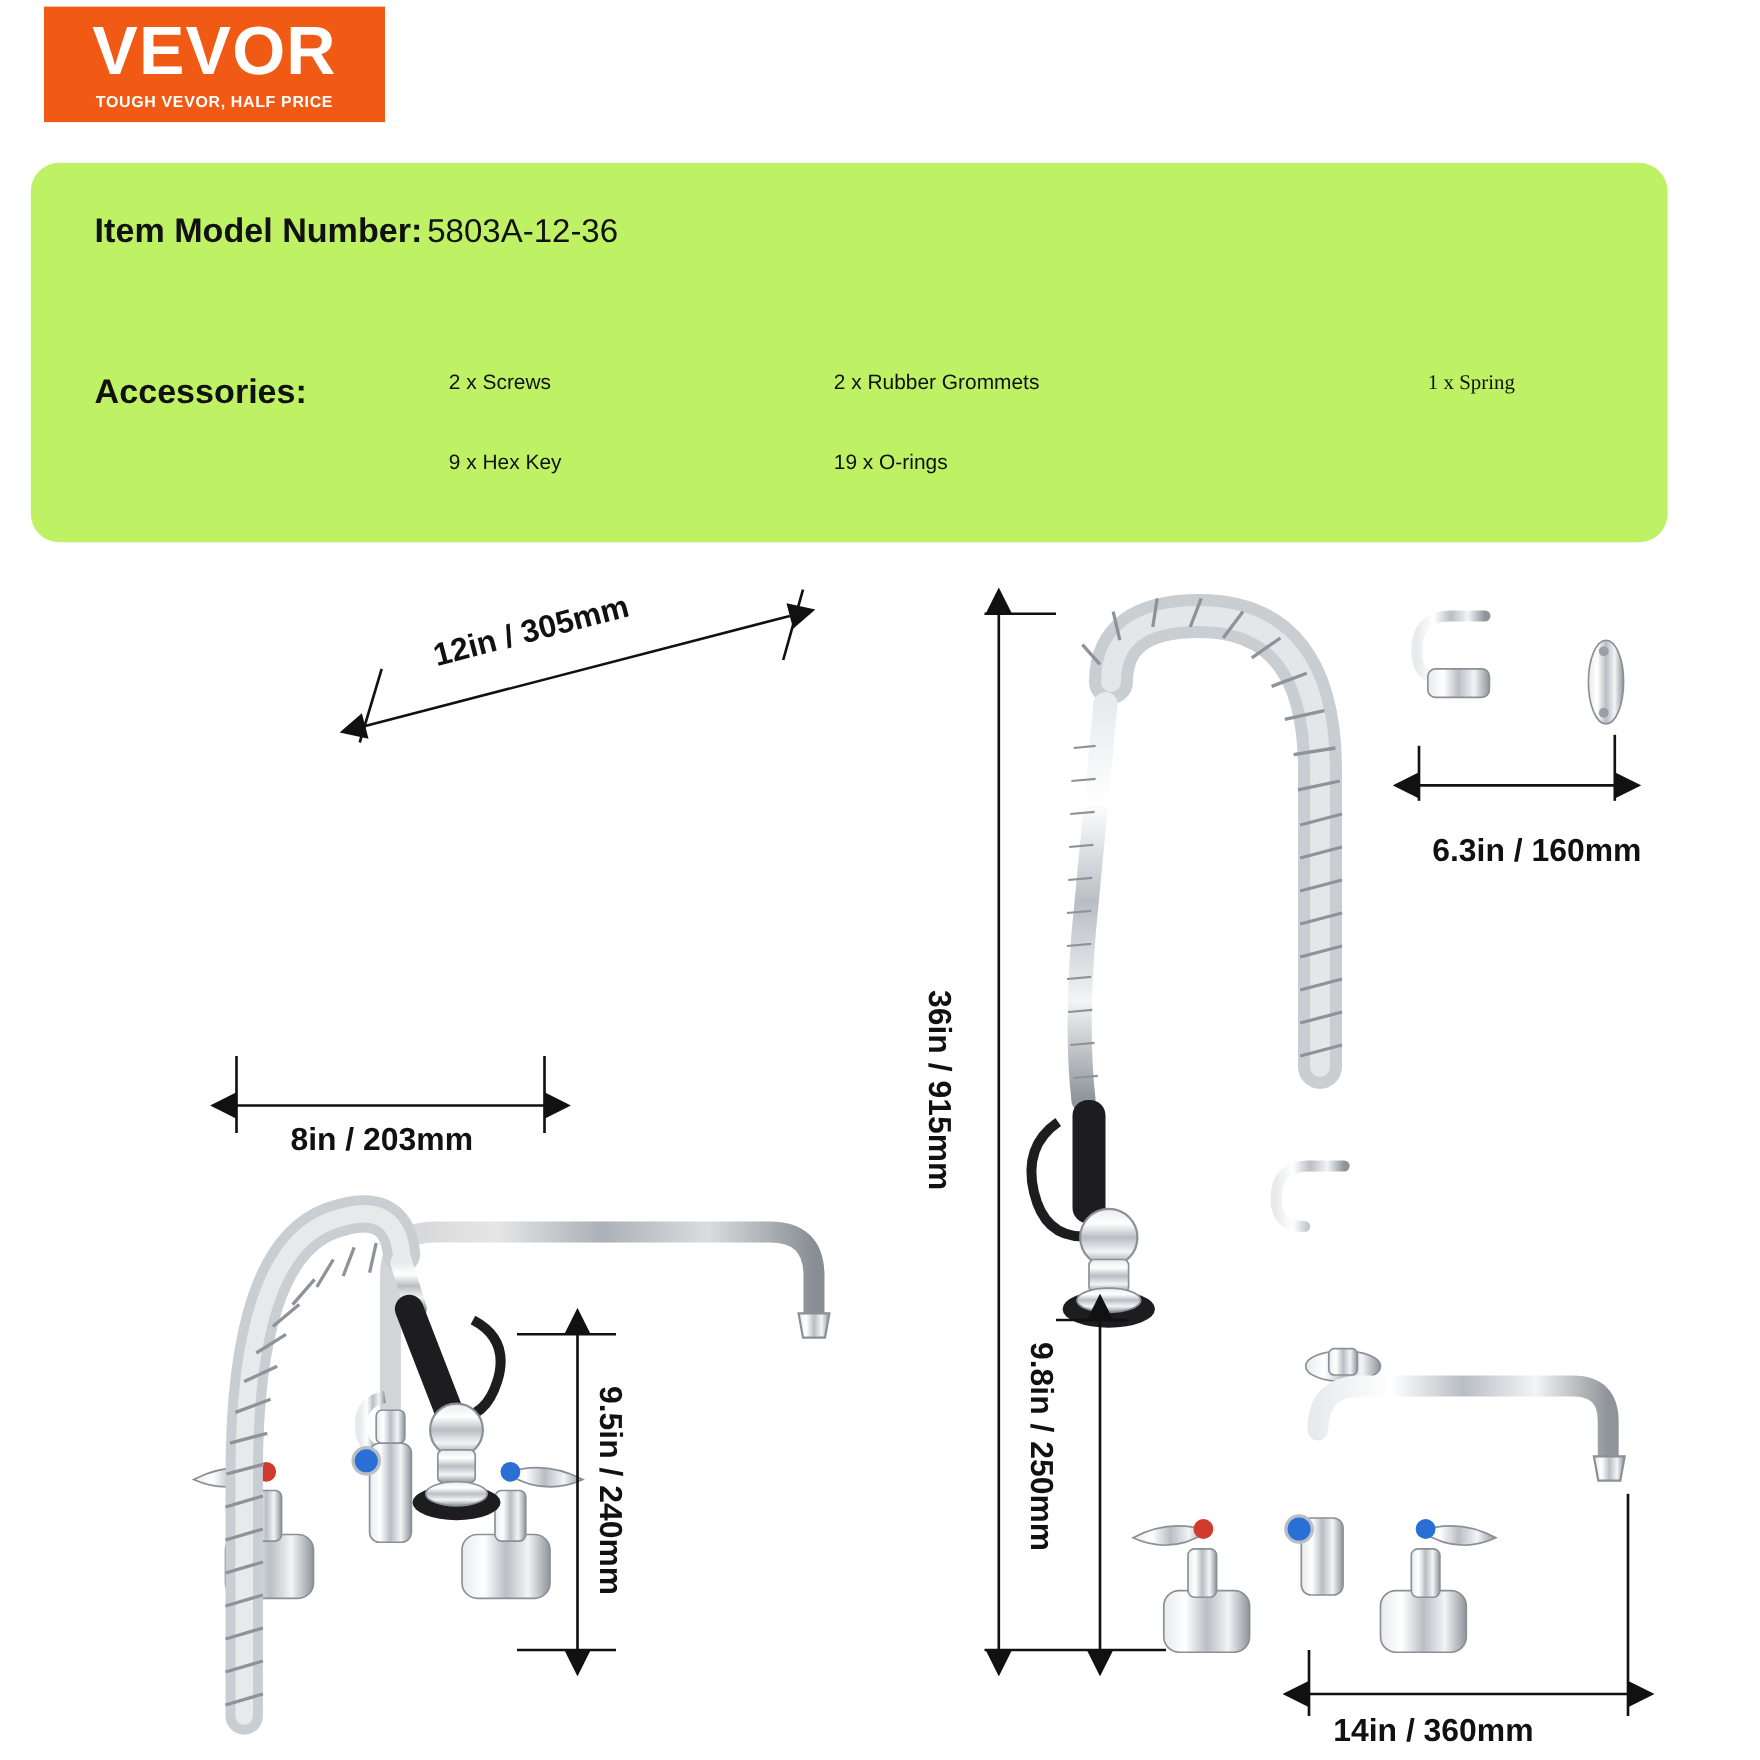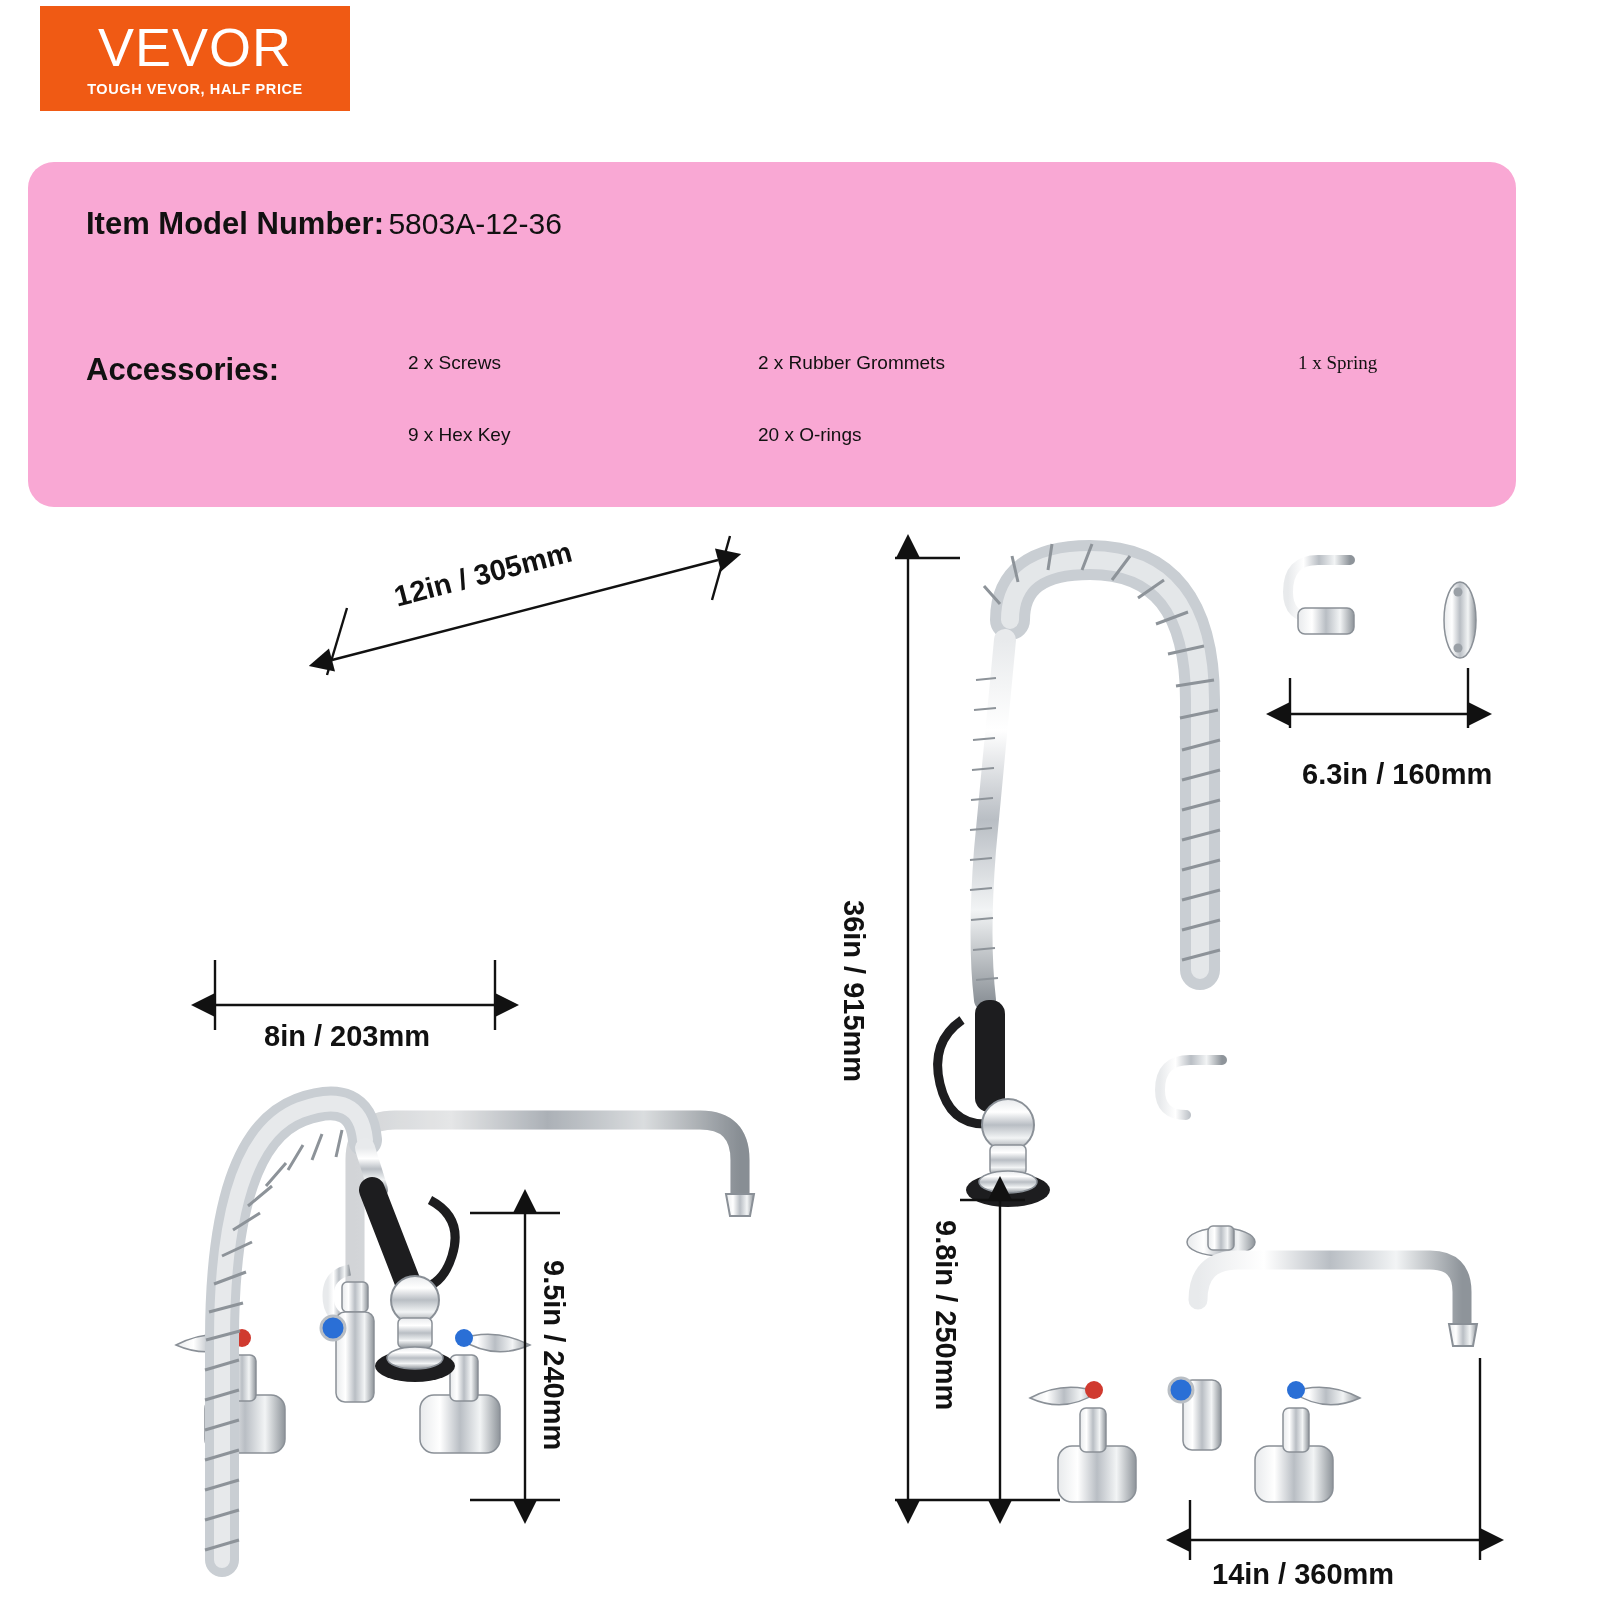--- a/index.html
+++ b/index.html
@@ -11,29 +11,29 @@
     position:relative;
     overflow:hidden;
   }
   
   .logo{
     position:absolute;left:40px;top:6px;width:310px;height:105px;
     background:#f05a14;display:flex;flex-direction:column;
     align-items:center;justify-content:center;
   }
   .logo .wordmark{
-    color:#ffffff;font-weight:normal;font-size:54px;letter-spacing:1px;line-height:1;
+    color:#ffffff;font-weight:bold;font-size:62px;letter-spacing:1px;line-height:1;
   }
   .logo .tagline{
     color:#ffffff;font-size:14.5px;font-weight:bold;letter-spacing:.6px;margin-top:7px;
   }
   
   .info-panel{
-    position:absolute;left:28px;top:162px;width:1488px;height:345px;
-    background:#f9a8d4;border-radius:26px;
+    position:absolute;left:28px;top:148px;width:1488px;height:345px;
+    background:#bef264;border-radius:26px;
   }
   .info-row{position:absolute;white-space:nowrap;}
   .lbl{font-weight:bold;font-size:31px;}
   .val{font-size:30px;}
   #r-model{left:58px;top:44px;}
   #r-height{left:900px;top:44px;}
   #r-weight{left:58px;top:112px;}
   #r-acc{left:58px;top:190px;}
   .acc-item{position:absolute;font-size:19px;white-space:nowrap;}
   #acc-screws{left:380px;top:190px;}
@@ -67,21 +67,21 @@
 
 
   <div class="info-row" id="r-acc">
     <span class="lbl">Accessories:</span>
   </div>
 
   <div class="acc-item" id="acc-screws">2 x Screws</div>
   <div class="acc-item" id="acc-grommets">2 x Rubber Grommets</div>
   <div class="acc-item" id="acc-spring">1 x Spring</div>
   <div class="acc-item" id="acc-hex">9 x Hex Key</div>
-  <div class="acc-item" id="acc-orings">20 x O-rings</div>
+  <div class="acc-item" id="acc-orings">19 x O-rings</div>
 </div>
 
 <div class="diagram">
 
   <svg class="art" viewBox="0 0 1600 1100">
     <defs>
       <linearGradient id="chrome" x1="0" y1="0" x2="0" y2="1">
         <stop offset="0%" stop-color="#e8eaec"></stop>
         <stop offset="25%" stop-color="#ffffff"></stop>
         <stop offset="50%" stop-color="#b9bec4"></stop>

